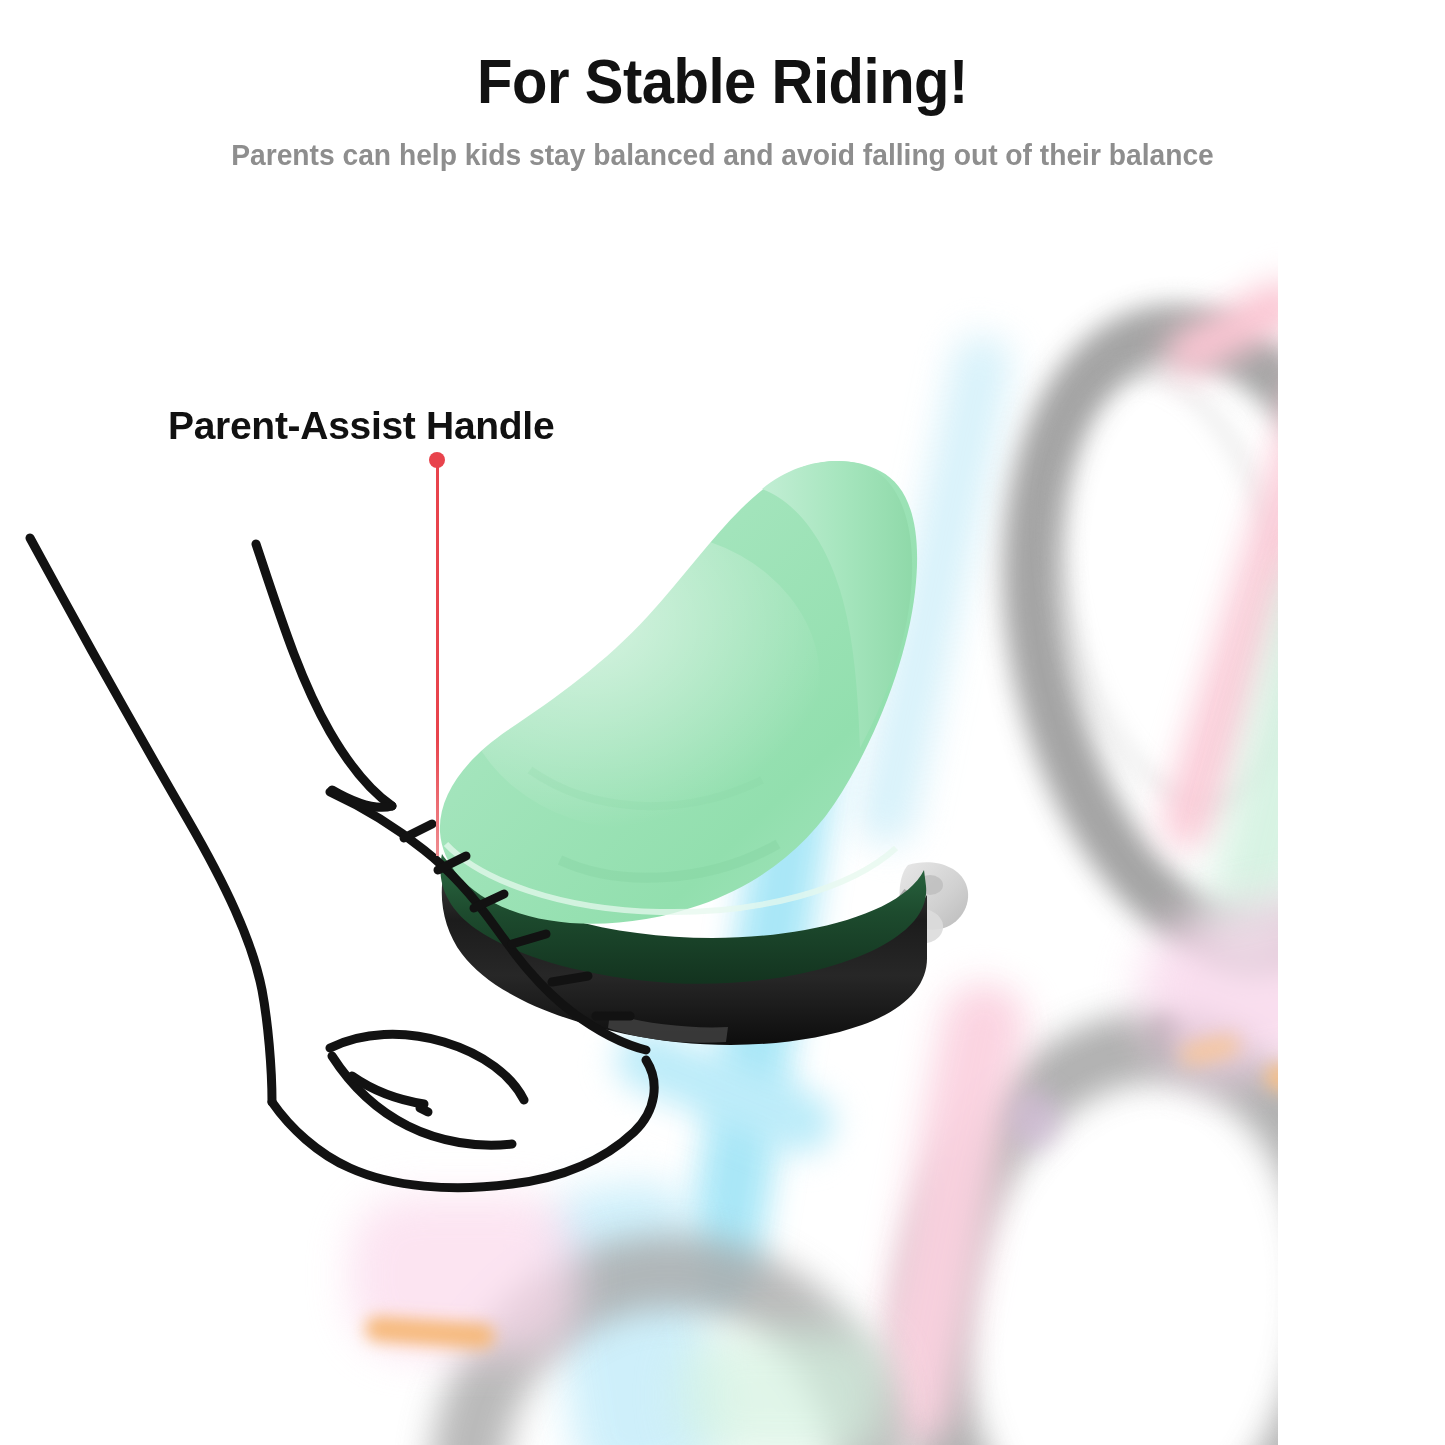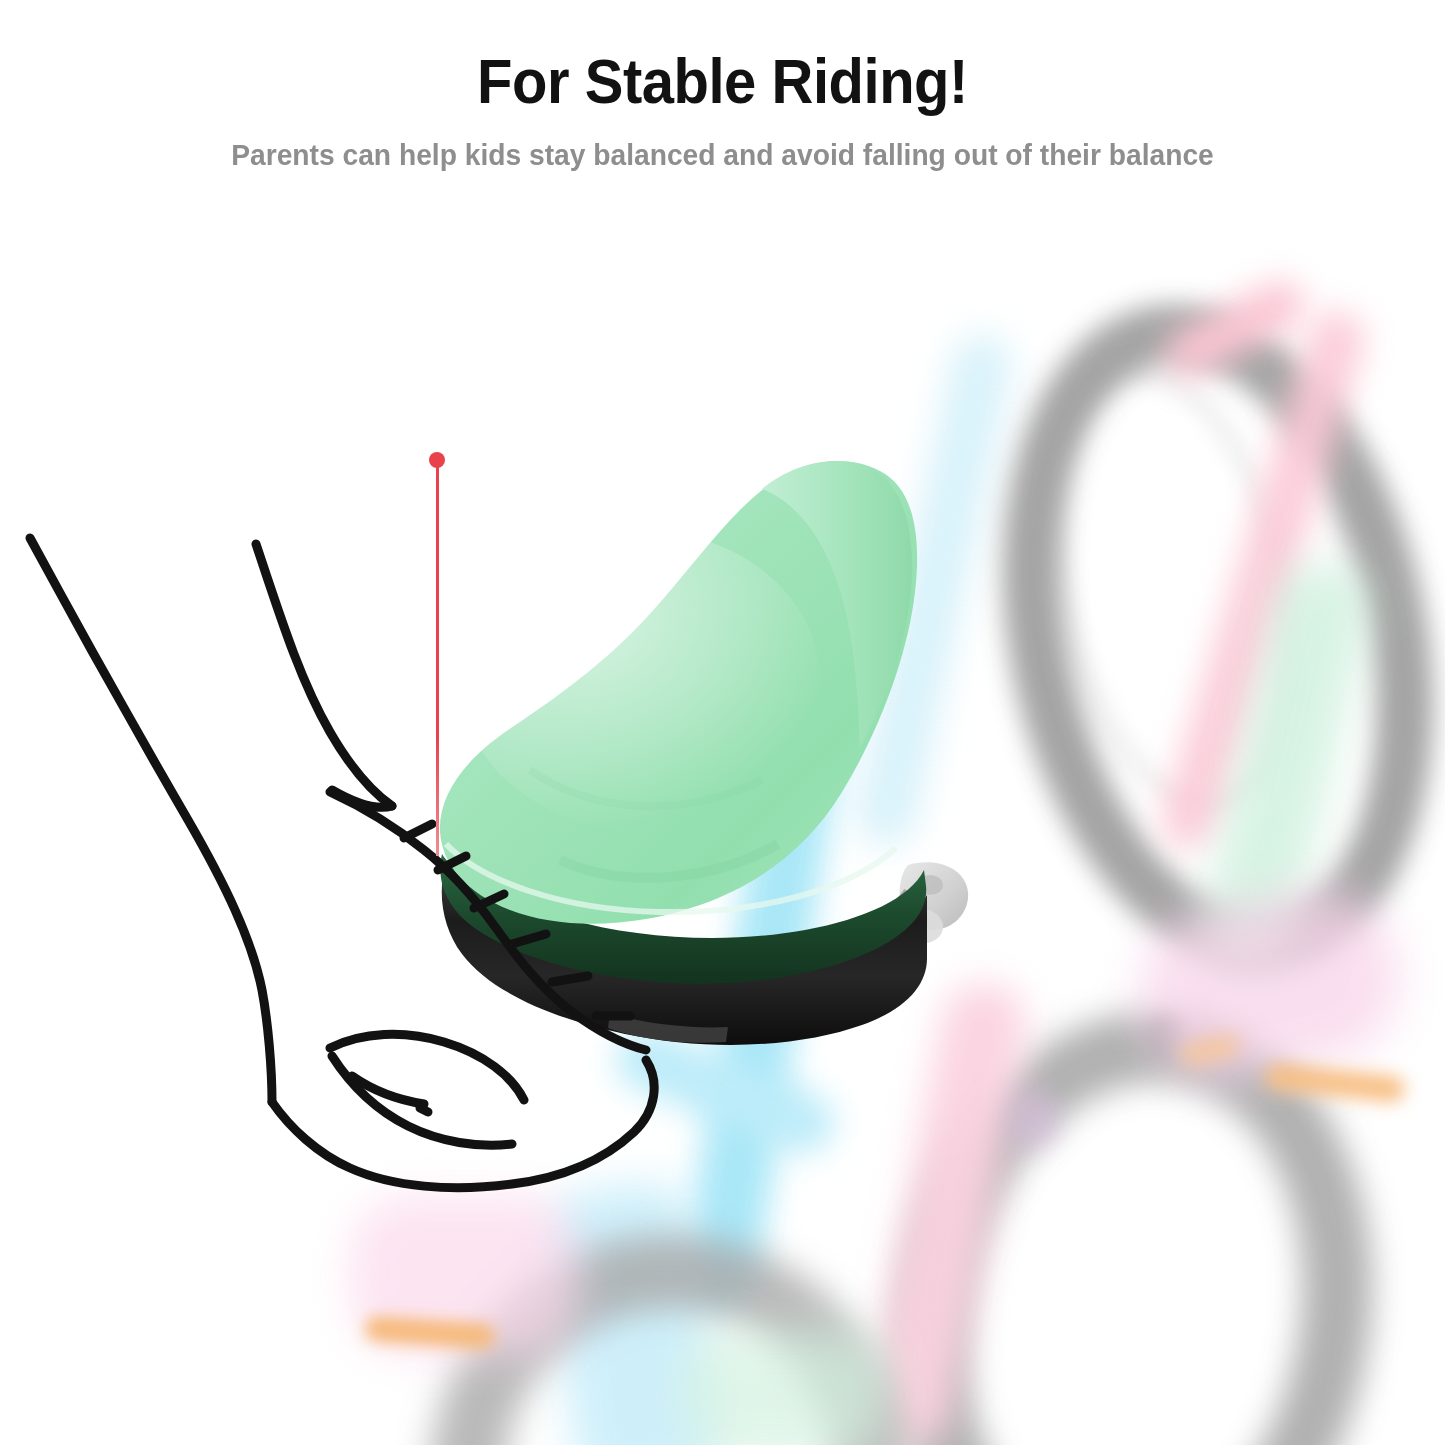--- a/index.html
+++ b/index.html
@@ -1,21 +1,21 @@
 <!DOCTYPE html>
 <html><head>
 <meta charset="utf-8">
 <style>
   html,body{margin:0;padding:0;background:#fff;}
   body{
     width:1445px;height:1445px;
     font-family:"Liberation Sans", sans-serif;
     overflow:hidden;position:relative;
   }
-  #stage{position:relative;width:1445px;height:1445px;background:#fff;overflow:hidden;}
+  #stage{position:relative;width:1278px;height:1445px;background:#fff;overflow:hidden;}
 
   
   .headline{
     position:absolute;left:0;top:48px;width:1445px;text-align:center;
     font-size:63px;font-weight:bold;color:#121212;
     letter-spacing:-0.5px;line-height:1.05;
     font-family:"Liberation Sans Narrow","Liberation Sans",sans-serif;
     transform:scaleX(0.92);transform-origin:center top;white-space:nowrap;
   }
   .subhead{
@@ -286,16 +286,17 @@
       <path d="M438 350 L466 336"></path>
       <path d="M474 388 L504 374"></path>
       <path d="M512 424 L546 414"></path>
       <path d="M552 462 L588 456"></path>
       <path d="M596 496 L630 496"></path>
 
       <path d="M420 588 L428 592"></path>
     </g>
   </svg>
 
+  <div class="callout-label">Parent-Assist Handle</div>
   <div class="leader-line"></div>
   <div class="leader-dot"></div>
 
 </div>
 
 </body></html>

